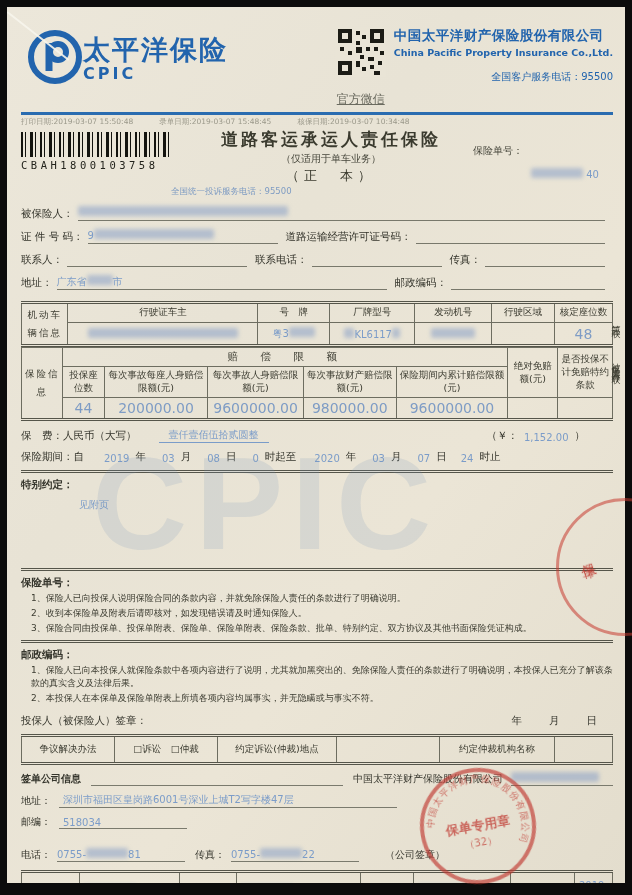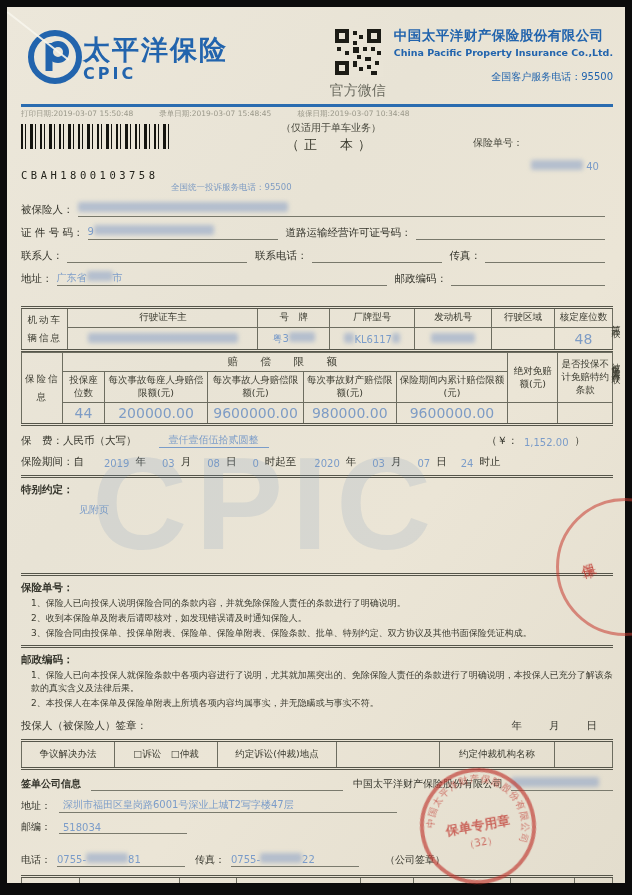--- a/index.html
+++ b/index.html
@@ -10,52 +10,52 @@
          background:linear-gradient(128deg,#ece7da 0%,#e8e3d5 35%,#ebe5d6 62%,#e3ddcd 100%);}
   .scratch{position:absolute;left:-8px;top:28px;width:78px;height:2px;background:#f7f5ec;
            transform:rotate(38deg);opacity:.9;}
   
   .hdr{display:flex;justify-content:space-between;align-items:flex-start;margin-top:6px;}
   .logo-wrap{display:flex;align-items:center;margin-top:10px;margin-left:6px;}
   .brand-cn{font-size:27px;font-weight:bold;color:#2264ad;letter-spacing:2px;line-height:1;}
   .brand-en{font-size:16px;font-weight:bold;color:#2264ad;letter-spacing:3px;line-height:1;margin-top:3px;}
   .hdr-right{display:flex;gap:8px;align-items:flex-start;margin-top:8px;}
   .qr-box{text-align:center;}
-  .qr-caption{font-size:14px;color:#6b6b60;margin-top:1px;}
+  .qr-caption{font-size:12px;color:#6b6b60;margin-top:10px;text-decoration:underline;}
   .co-cn{font-size:13.5px;font-weight:bold;color:#2264ad;letter-spacing:.5px;}
   .co-en{font-size:9.5px;font-weight:bold;color:#2264ad;margin-top:2px;}
   .hotline{font-size:10px;color:#2264ad;text-align:right;margin-top:12px;}
   .hdr-rule{border-top:3px solid #2a6cb0;margin-top:4px;}
   
   .ts-line{display:flex;gap:26px;font-size:7.5px;color:#9a988a;margin-top:2px;filter:blur(.35px);white-space:nowrap;overflow:hidden;}
   
   .band{display:flex;margin-top:1px;}
   .barcode-box{width:168px;flex:0 0 168px;padding-top:4px;}
   .barcode{height:25px;width:150px;background:repeating-linear-gradient(90deg,
      #14140f 0 2px,transparent 2px 4px,#14140f 4px 5px,transparent 5px 9px,
      #14140f 9px 12px,transparent 12px 14px,#14140f 14px 15px,transparent 15px 19px);}
-  .barcode-num{font-family:"DejaVu Sans Mono",monospace;font-size:10.5px;letter-spacing:3.5px;color:#23231c;margin-top:20px;}
+  .barcode-num{font-family:"DejaVu Sans Mono",monospace;font-size:10.5px;letter-spacing:3.5px;color:#23231c;margin-top:2px;}
   .title-box{flex:1;text-align:center;}
   .doc-title{font-family:"DejaVu Serif",serif;font-size:17px;font-weight:bold;letter-spacing:3px;color:#3a3a2e;}
   .doc-sub{font-size:10px;margin-top:1px;color:#45453a;}
   .doc-copy{font-family:"DejaVu Serif",serif;font-size:13px;letter-spacing:5px;margin-top:1px;color:#3a3a2e;}
   .policy-box{flex:0 0 140px;font-size:10px;padding-top:16px;color:#45453a;}
   .policy-val{margin-top:10px;padding-left:58px;}
   .complaint{font-size:8.5px;color:#7f9cc3;filter:blur(.55px);margin:1px 0 0 150px;}
   
   .fline{display:flex;align-items:flex-end;margin-top:8px;font-size:10.5px;white-space:nowrap;}
   .flabel{flex:0 0 auto;color:#33332a;}
   .fval{border-bottom:1px solid #78786b;height:14px;margin:0 8px 0 4px;position:relative;}
   .grow{flex:1 1 auto;}
   .bluev{color:#7b9cc9;filter:blur(.6px);font-size:10px;}
   .sm{display:inline-block;height:10px;border-radius:2px;background:rgba(173,176,166,.55);filter:blur(2px);vertical-align:baseline;}
   .sm-b{background:rgba(128,153,198,.5);}
   
   table{border-collapse:collapse;width:100%;}
-  .vtab{margin-top:20px;border-top:3px double #55554a;border-bottom:3px double #55554a;border-radius:9px;}
+  .vtab{margin-top:11px;border-top:3px double #55554a;border-bottom:3px double #55554a;border-radius:9px;}
   .vtab td,.itab td{border:1px solid #6d6d60;font-size:9.5px;text-align:center;padding:2px 2px;color:#3b3b30;}
   .itab{border-bottom:3px double #55554a;}
   .seccol{width:44px;font-size:10.5px;letter-spacing:2px;line-height:1.9;}
   .num-b{color:#7e9cc5;filter:blur(.45px);font-size:14px;}
   
   .pline{display:flex;align-items:flex-end;margin-top:7px;font-size:10.5px;}
   .dbl{border-top:3px double #55554a;margin-top:6px;}
   .special-box{min-height:84px;padding-top:5px;}
   .special-label{font-weight:bold;font-size:10.5px;}
   .special-val{margin:6px 0 0 58px;}
@@ -152,20 +152,21 @@
       <span>录单日期:2019-03-07 15:48:45</span>
       <span>核保日期:2019-03-07 10:34:48</span>
     </div>
 
     <div class="band">
       <div class="barcode-box">
         <div class="barcode"></div>
         <div class="barcode-num">CBAH1800103758</div>
       </div>
       <div class="title-box">
+        <div class="doc-title">道路客运承运人责任保险</div>
         <div class="doc-sub">（仅适用于单车业务）</div>
         <div class="doc-copy">（正　本）</div>
       </div>
       <div class="policy-box">
         <div>保险单号：</div>
         <div class="policy-val">
           <span class="sm sm-b" style="width:52px"></span>
           <span class="bluev">40</span>
         </div>
       </div>

